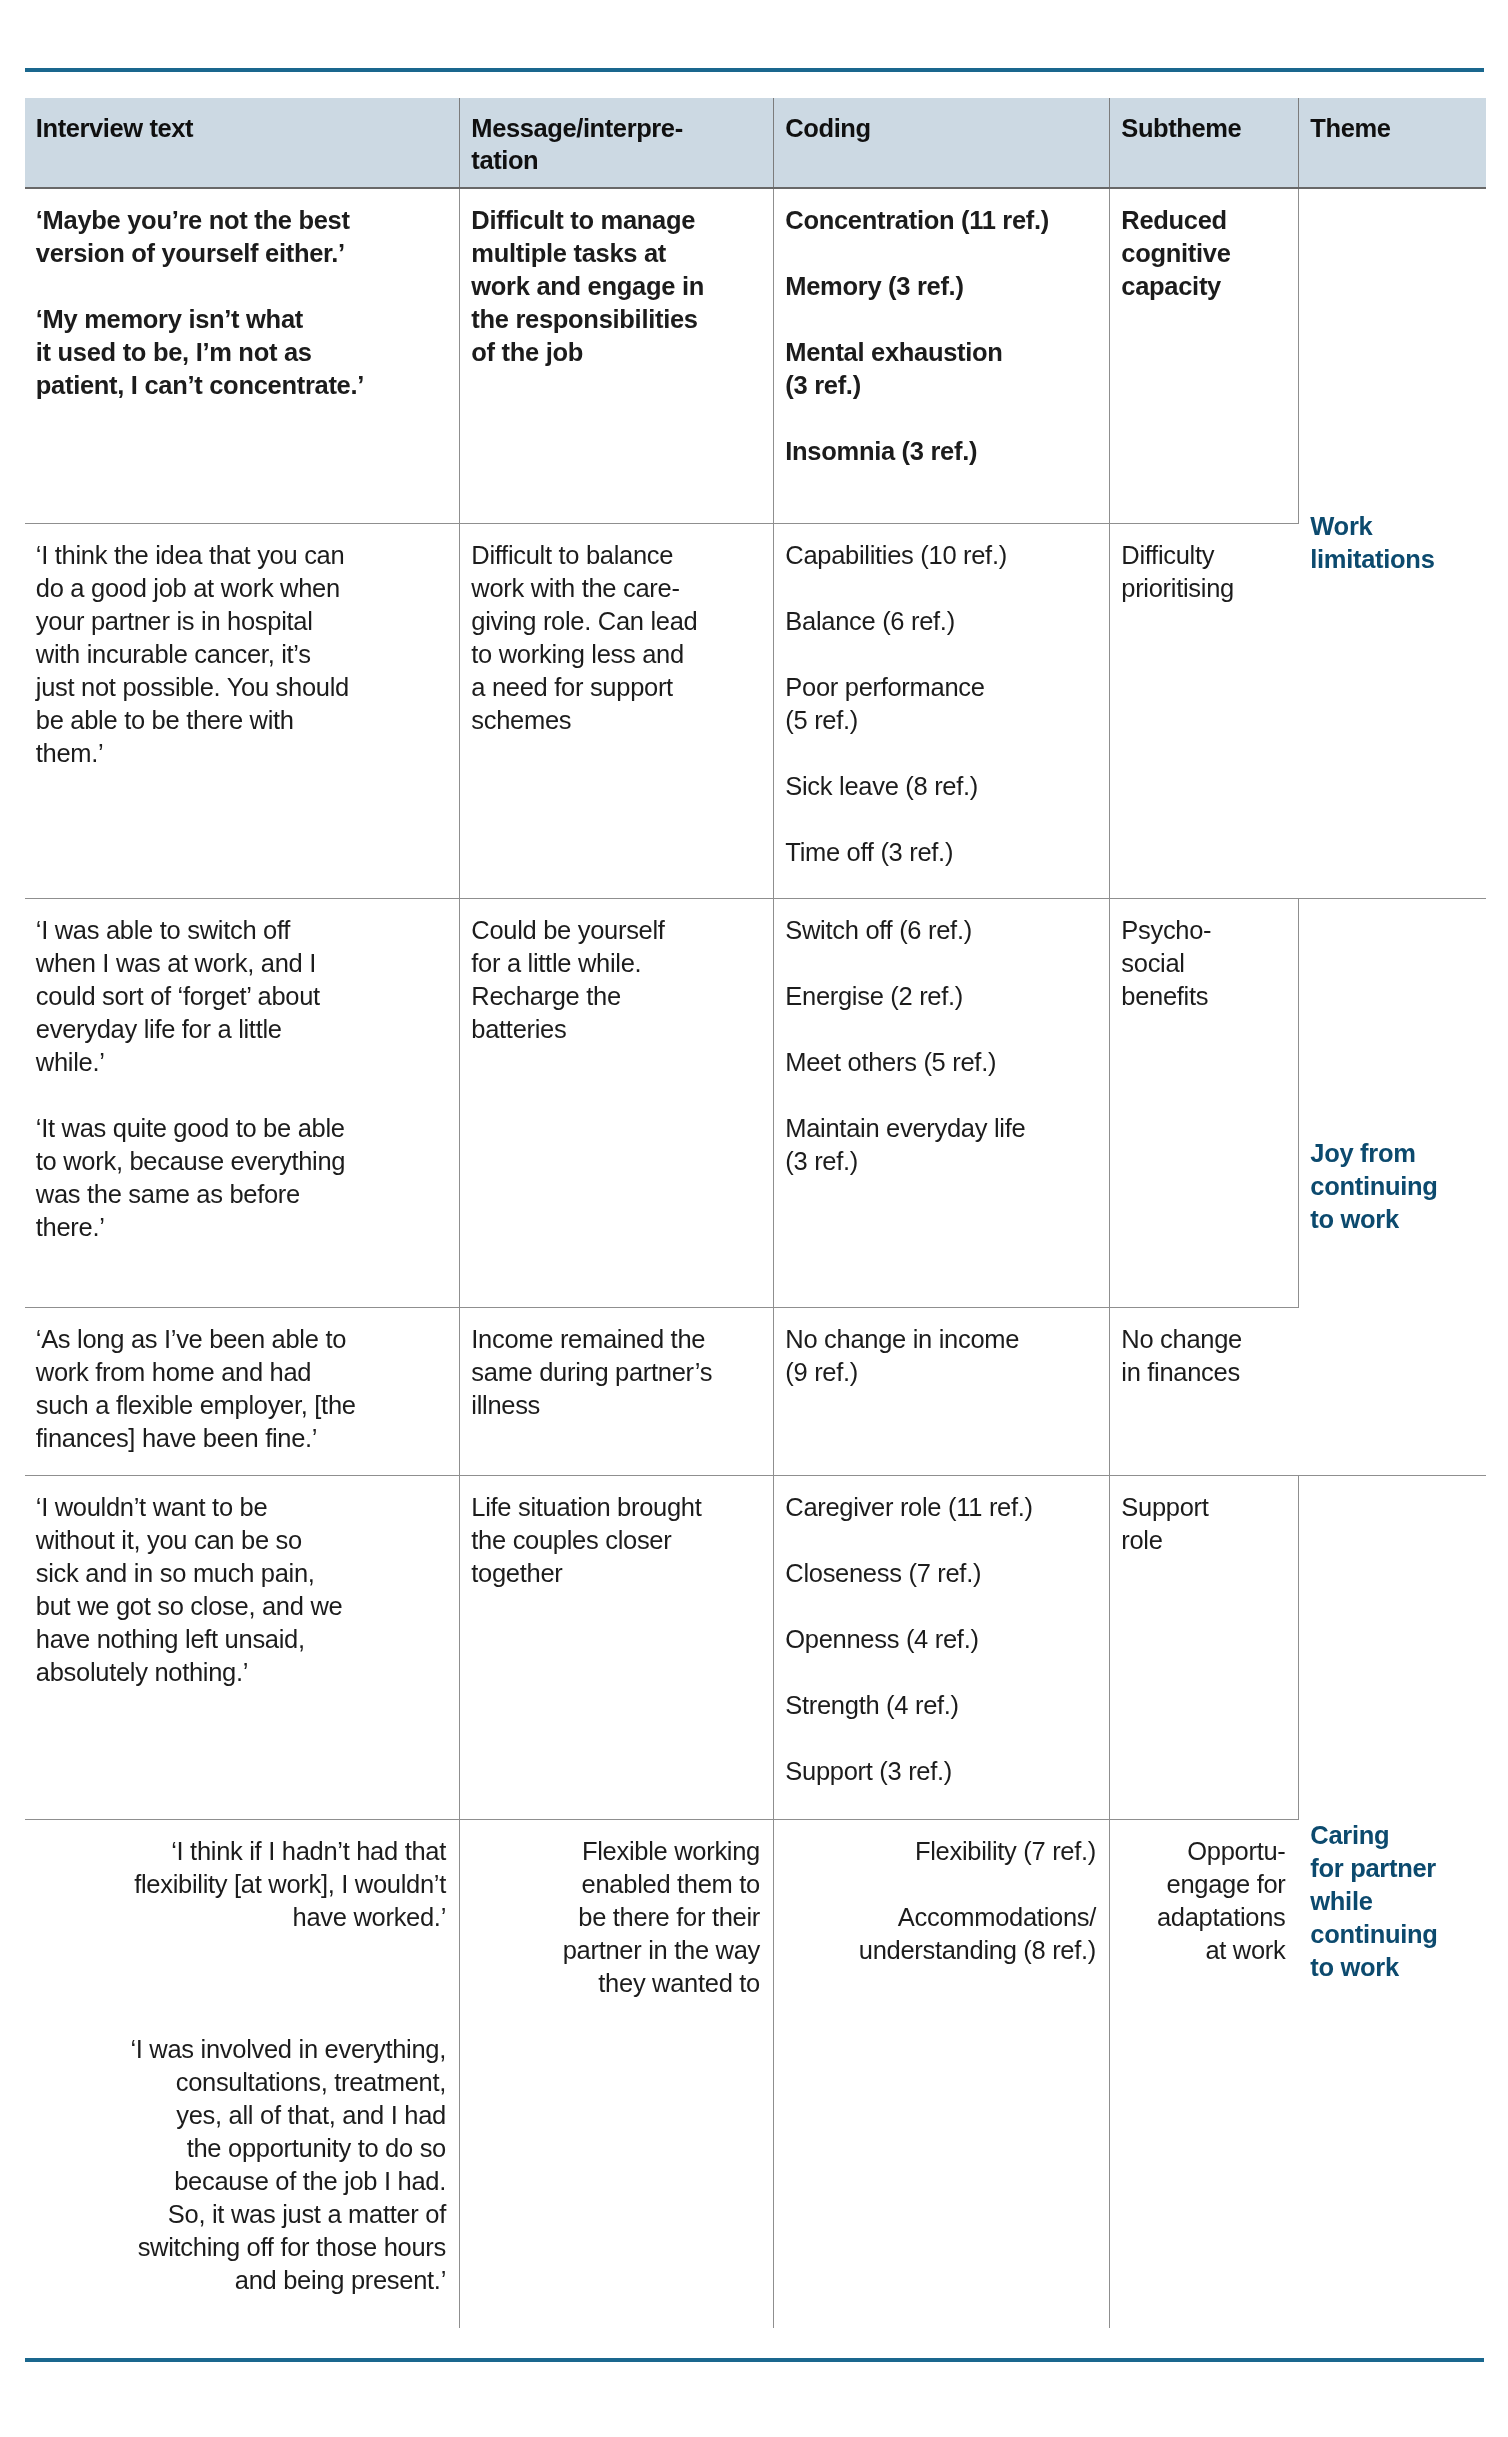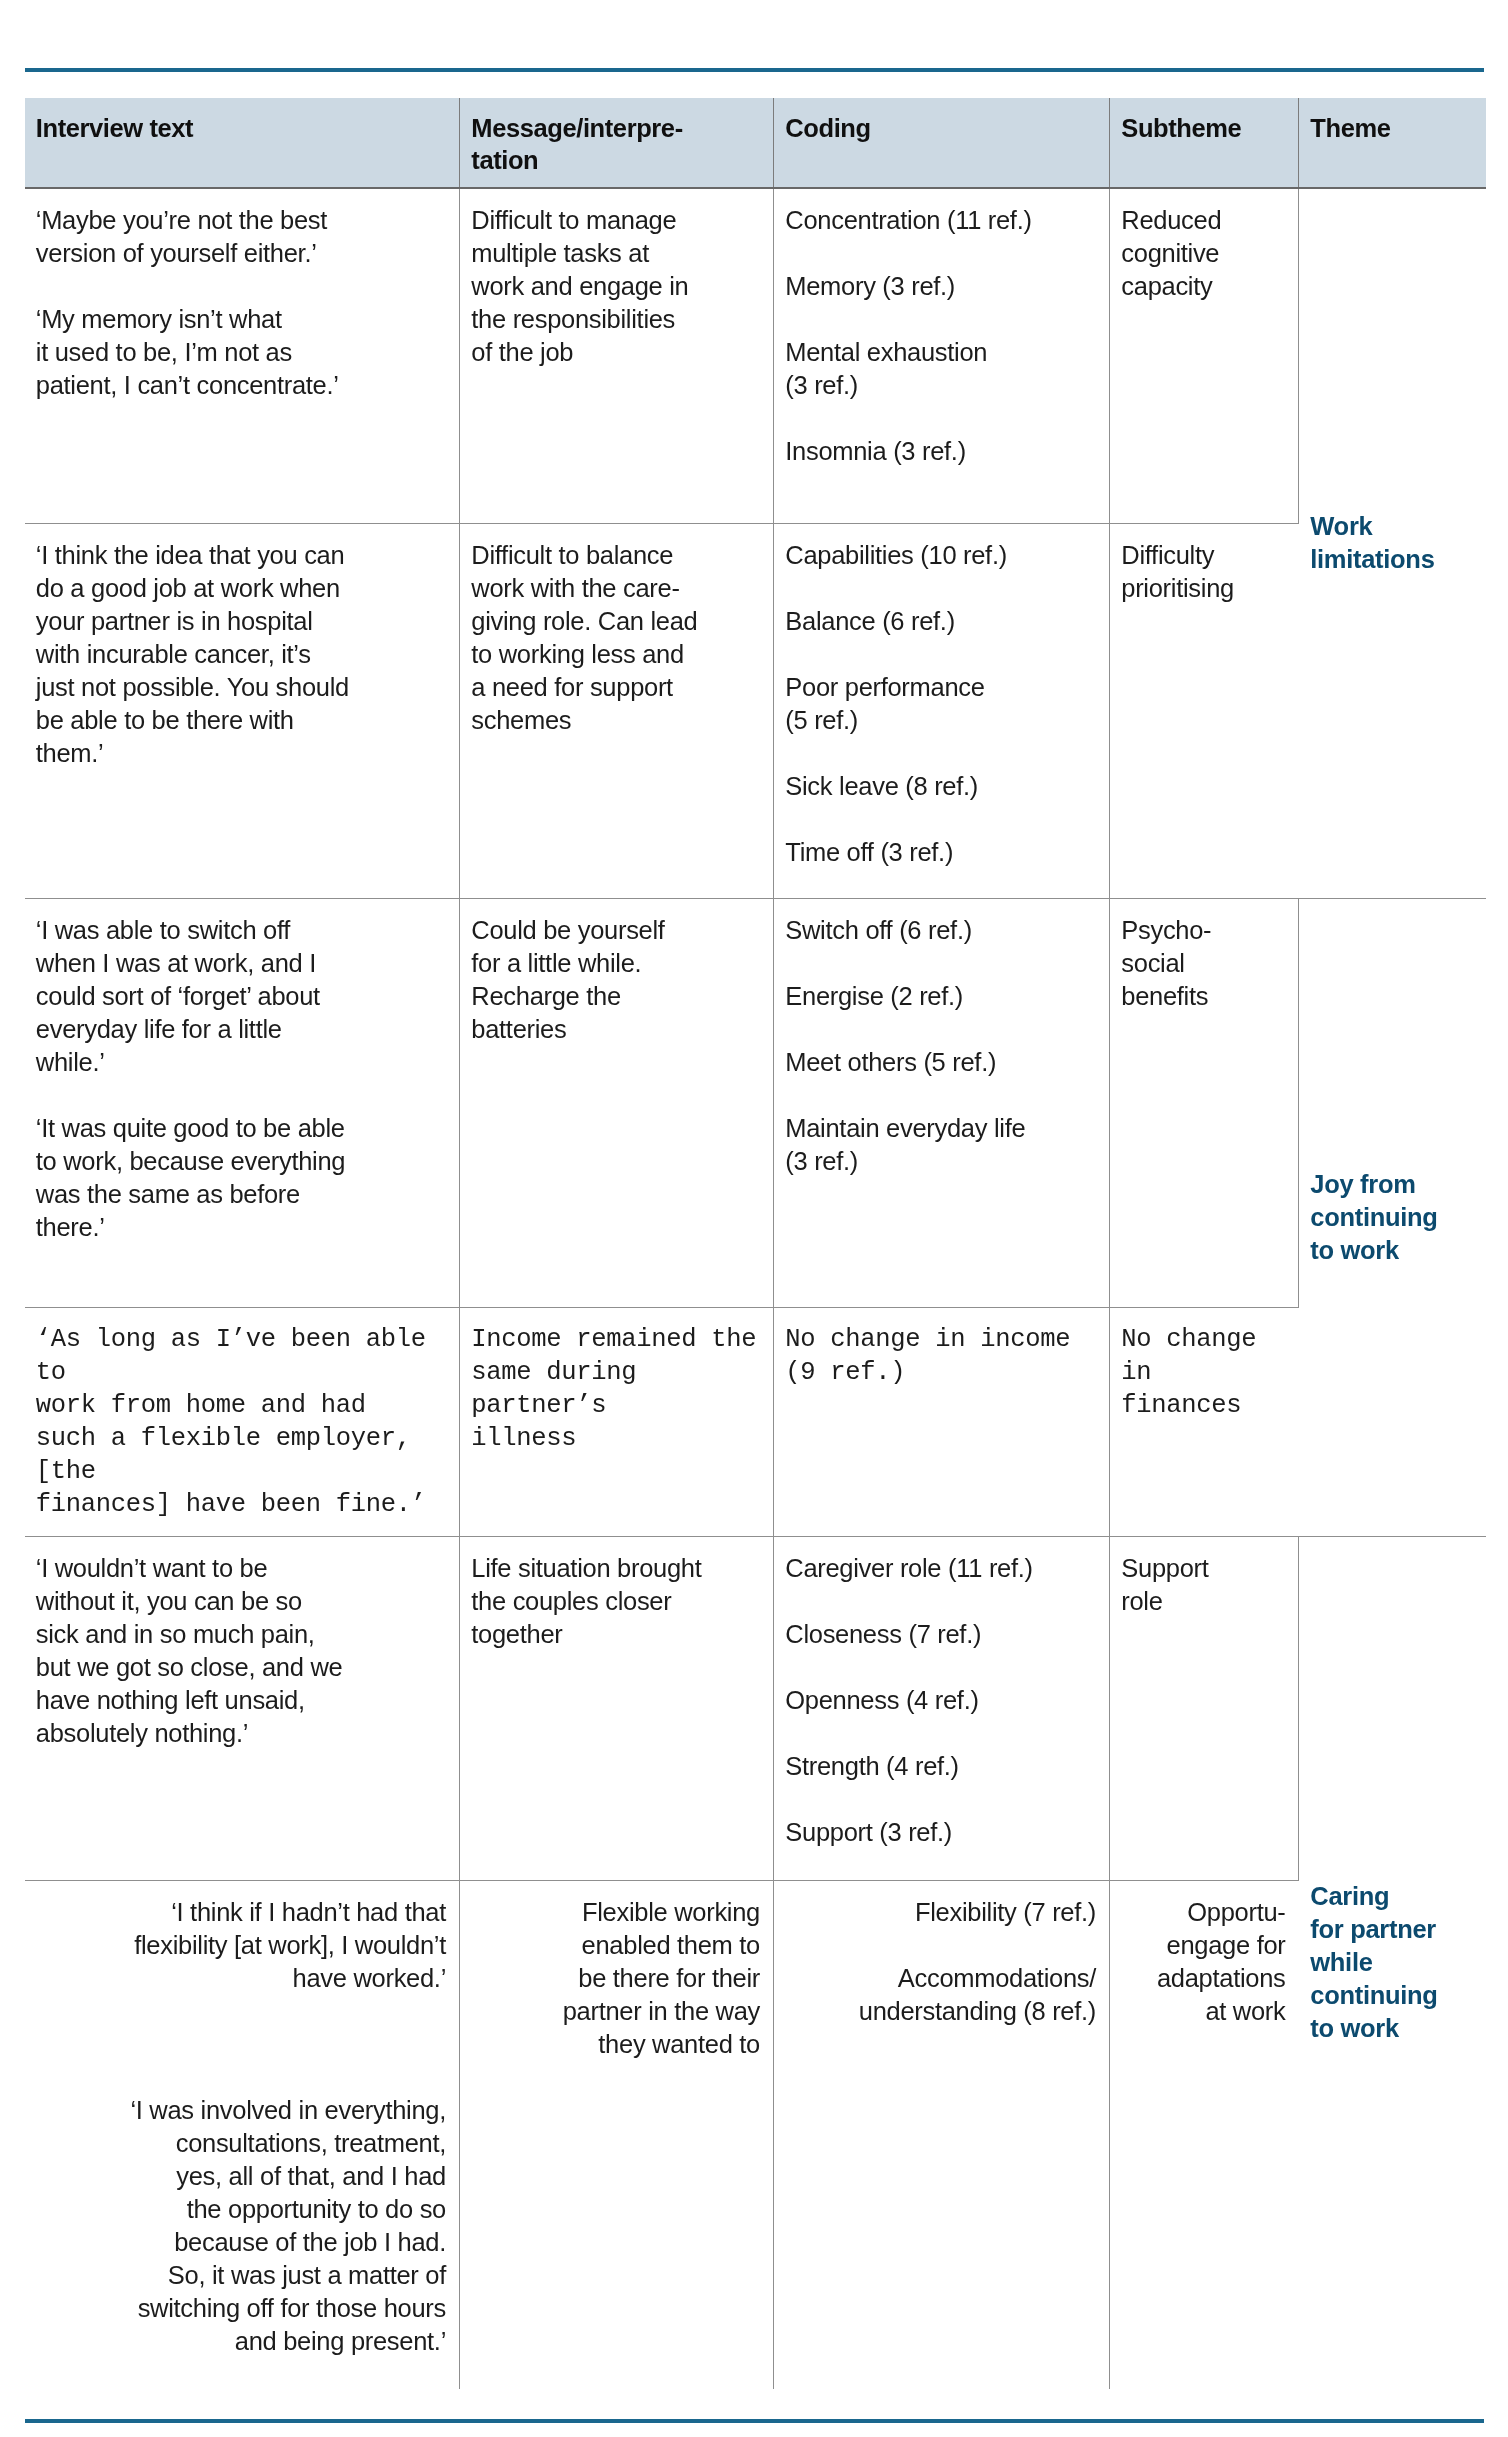--- a/index.html
+++ b/index.html
@@ -70,24 +70,24 @@
     border-bottom: 1.9px solid #8f8f8f;
   }
   td:last-child { border-right: none; }
   td.theme-cell {
     vertical-align: middle;
     font-weight: bold;
     color: #0c4a6e;
   }
   td.no-bb { border-bottom: none; }
 
-  tr.r1 > td { height: 335px; }
+  tr.r1 > td { height: 335px; font-weight: bold; }
   tr.r2 > td { height: 375px; }
   tr.r3 > td { height: 409px; }
-  tr.r4 > td { height: 168px; font-family: Liberation Mono, monospace; }
+  tr.r4 > td { height: 168px; }
   tr.r5 > td { height: 344px; }
   tr.r6 > td { height: 509px; text-align: right; }
 </style>
 </head>
 <body>
 
 <div class="page">
 
 
   <div class="rule rule-top"></div>

